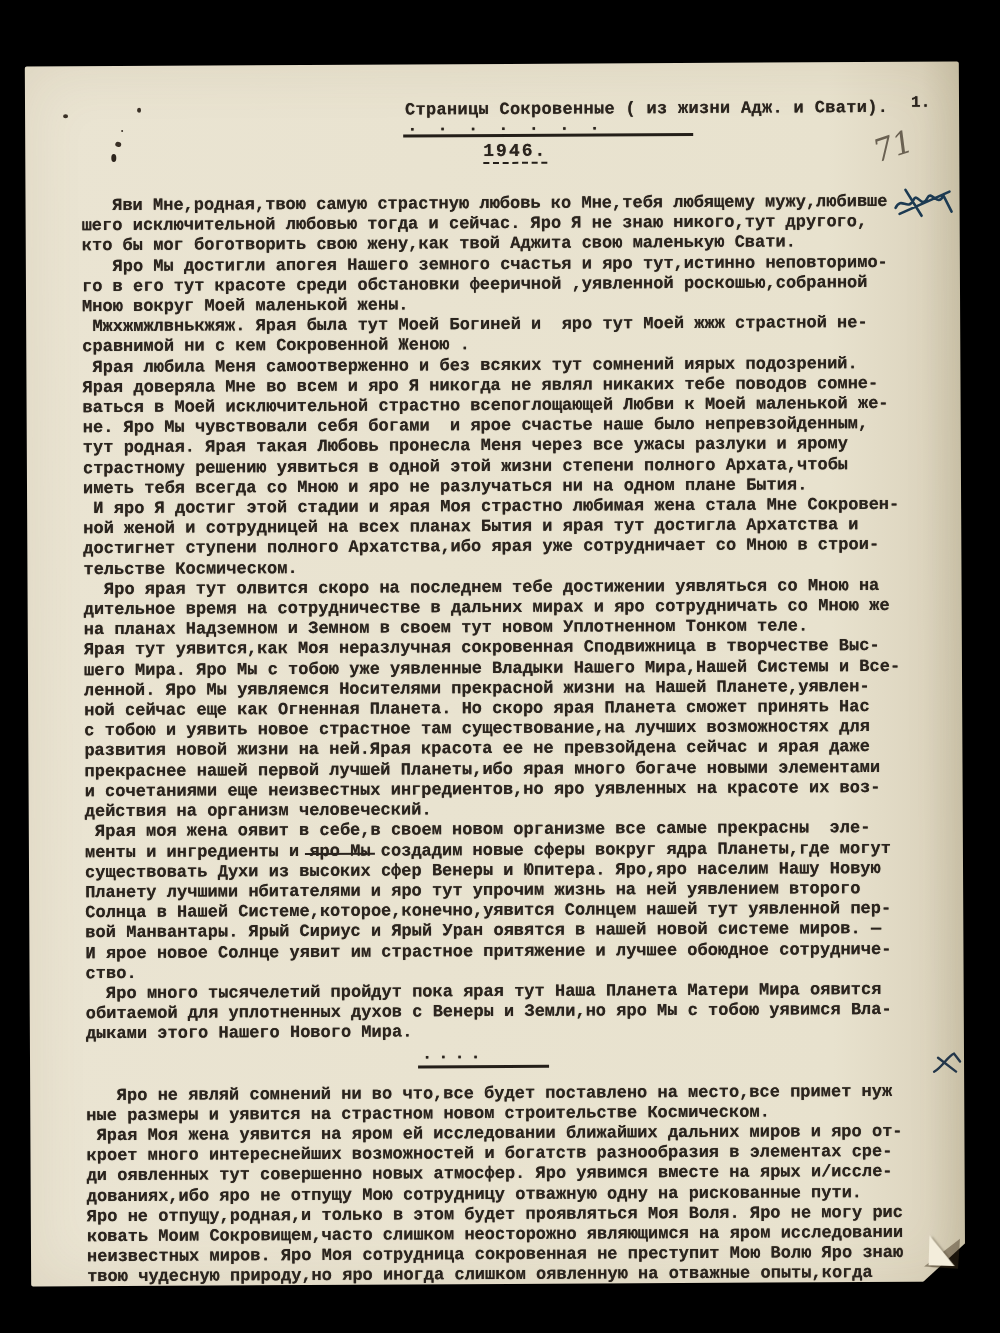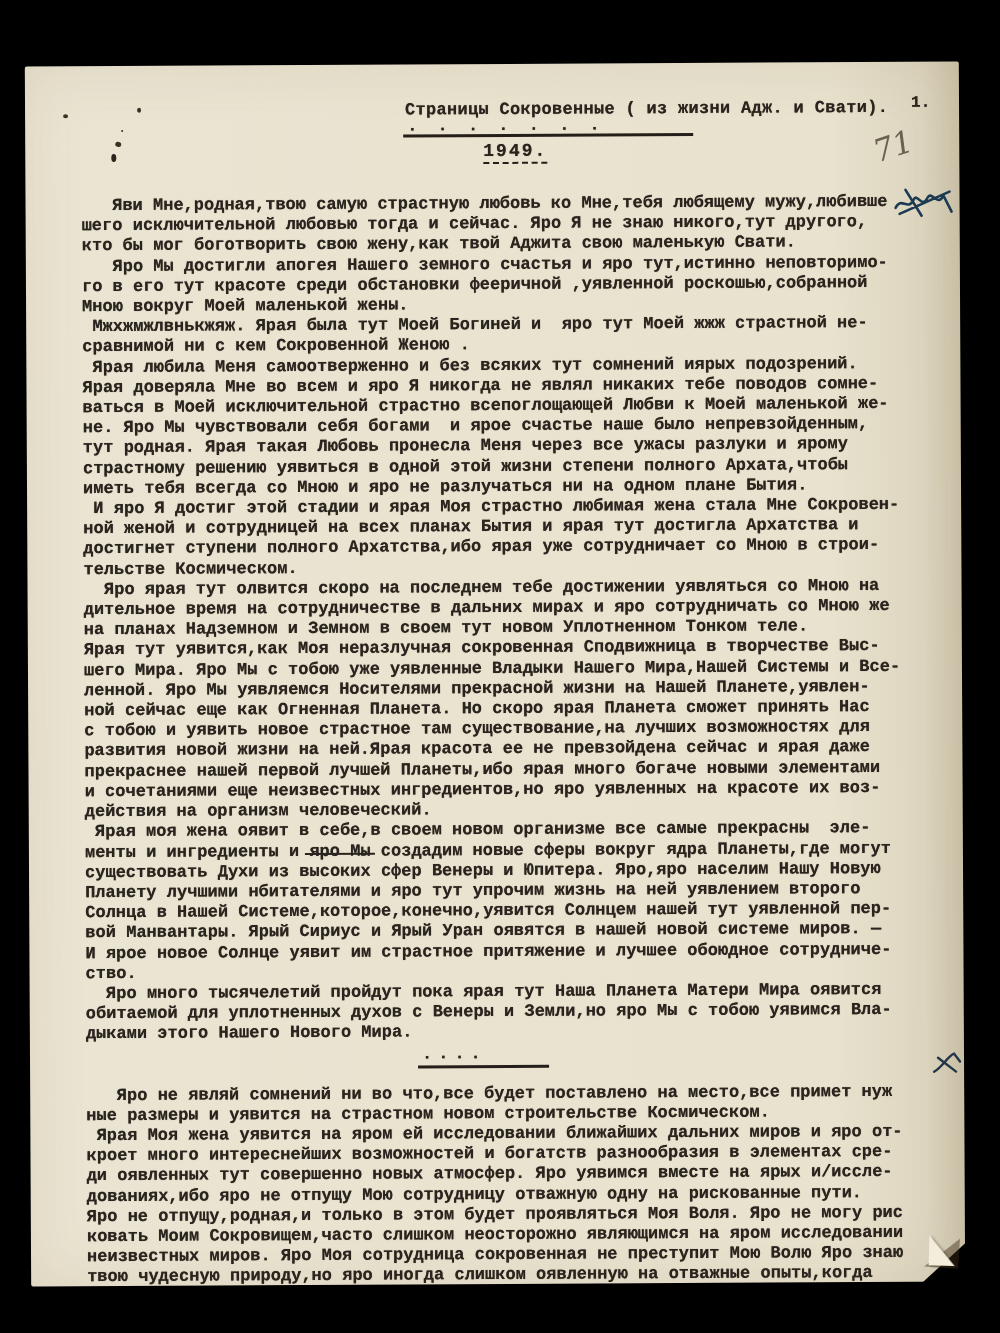--- a/index.html
+++ b/index.html
@@ -64,21 +64,21 @@
 </style>
 </head>
 <body>
 
 <div class="paper">
 
   <div class="title typed">Страницы Сокровенные ( из жизни Адж. и Свати).</div>
   <div class="page-number typed">1.</div>
   <div class="title-dots typed">. . . . . . .</div>
   <div class="title-underline"></div>
-  <div class="date typed">1949.</div>
+  <div class="date typed">1946.</div>
   <div class="handwritten-number">71</div>
 
   <div class="text-block typed">
     <p class="p">   Яви Мне,родная,твою самую страстную любовь ко Мне,тебя любящему мужу,любивше
 шего исключительной любовью тогда и сейчас. Яро Я не знаю никого,тут другого,
 кто бы мог боготворить свою жену,как твой Аджита свою маленькую Свати.</p>
     <p class="p">   Яро Мы достигли апогея Нашего земного счастья и яро тут,истинно неповторимо-
 го в его тут красоте среди обстановки фееричной ,уявленной роскошью,собранной
 Мною вокруг Моей маленькой жены.</p>
     <p class="p"> Мжхжмжлвнькжяж. Ярая была тут Моей Богиней и  яро тут Моей жжж страстной не-

